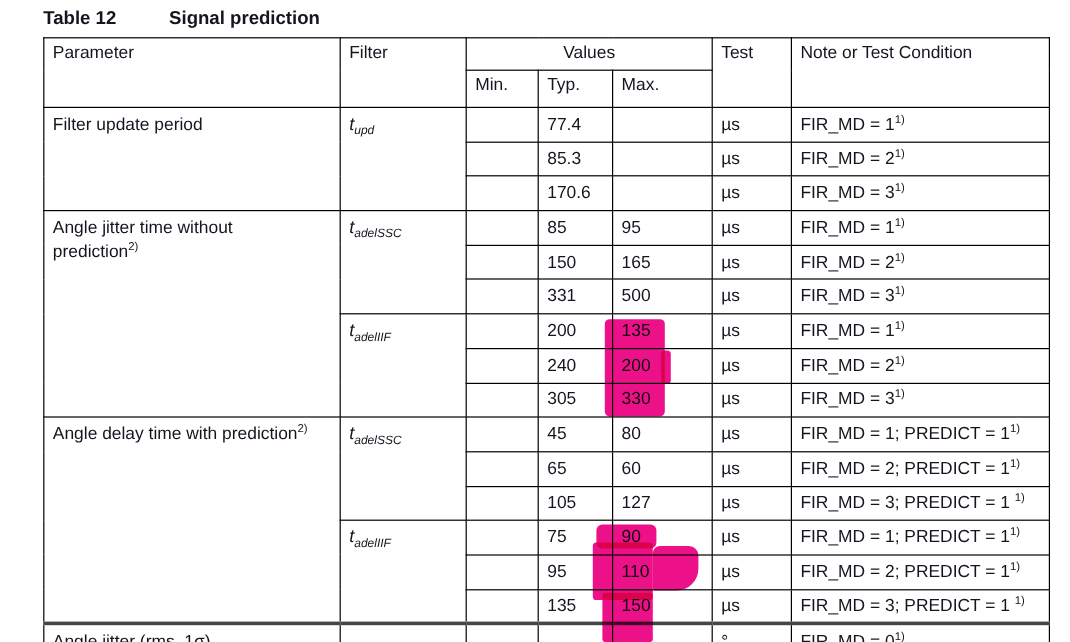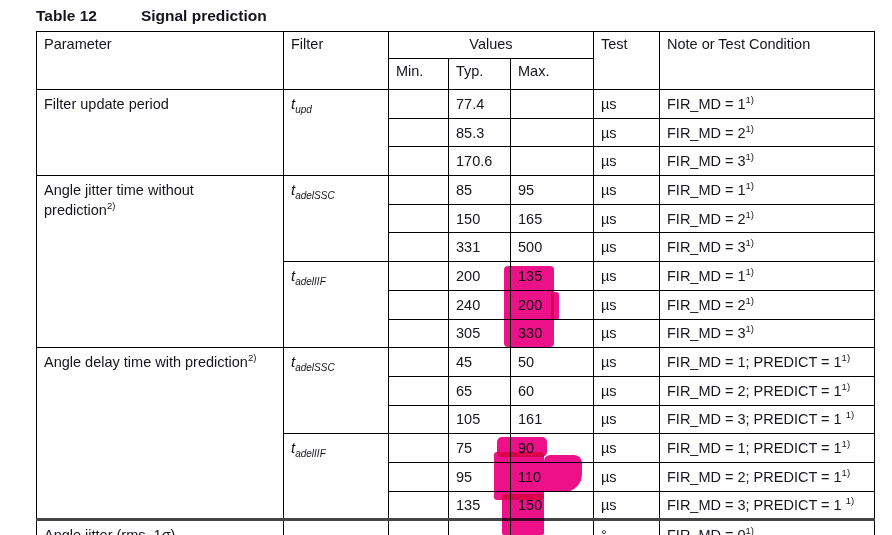--- a/index.html
+++ b/index.html
@@ -164,35 +164,35 @@
 
       <tr>
         <td class="c-param" rowspan="6">
           <div class="param"><span>Angle delay time with prediction</span><sup>2)</sup></div>
         </td>
         <td class="c-sym" rowspan="3">
           <span class="sym"><span class="base">t</span><sub>adelSSC</sub></span>
         </td>
         <td></td>
         <td>45</td>
-        <td>50</td>
+        <td>80</td>
         <td>µs</td>
         <td><span>FIR_MD = 1; PREDICT = 1</span><sup>1)</sup></td>
       </tr>
       <tr>
         <td></td>
         <td>65</td>
         <td>60</td>
         <td>µs</td>
         <td><span>FIR_MD = 2; PREDICT = 1</span><sup>1)</sup></td>
       </tr>
       <tr>
         <td></td>
         <td>105</td>
-        <td>161</td>
+        <td>127</td>
         <td>µs</td>
         <td><span>FIR_MD = 3; PREDICT = 1 </span><sup>1)</sup></td>
       </tr>
       <tr>
         <td class="c-sym" rowspan="3">
           <span class="sym"><span class="base">t</span><sub>adelIIF</sub></span>
         </td>
         <td></td>
         <td>75</td>
         <td>90</td>

